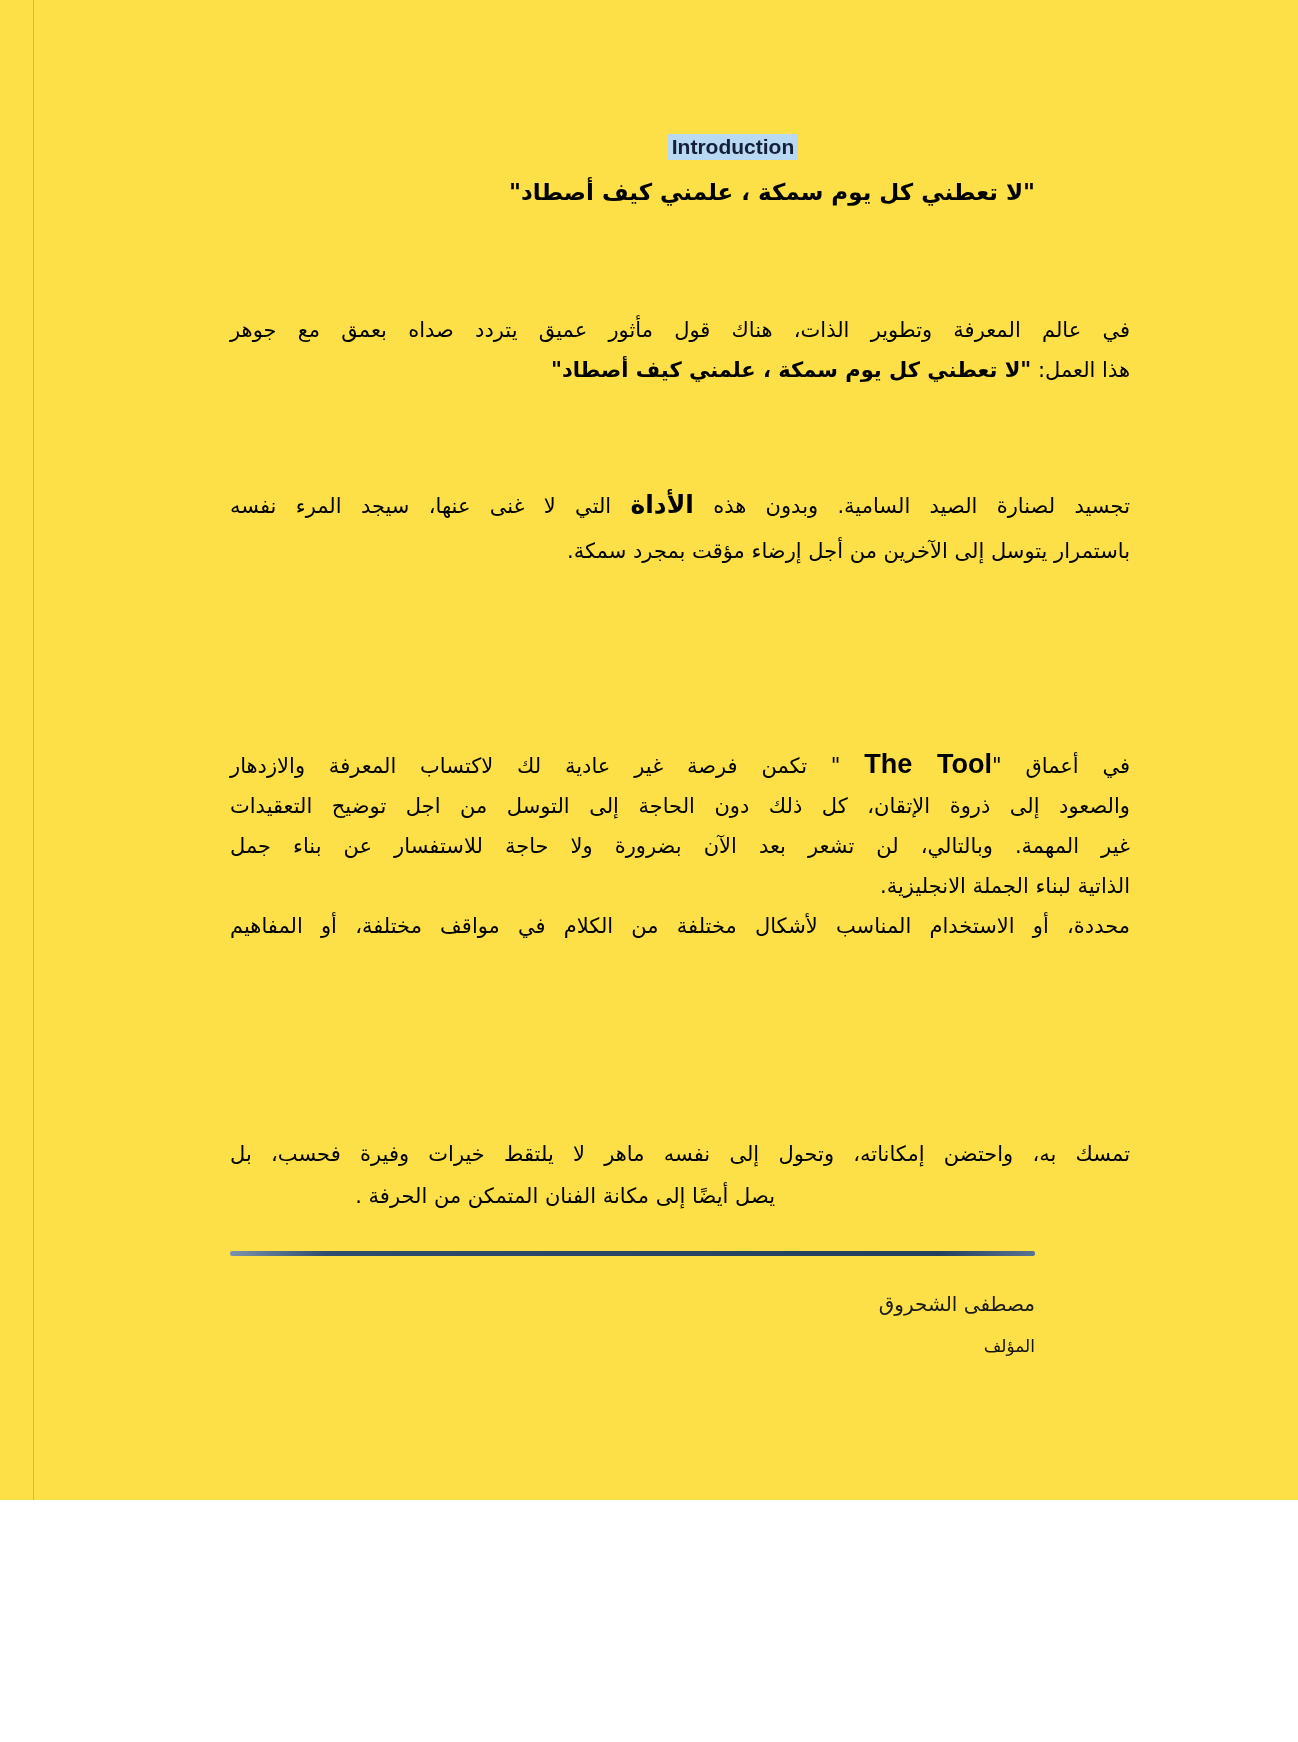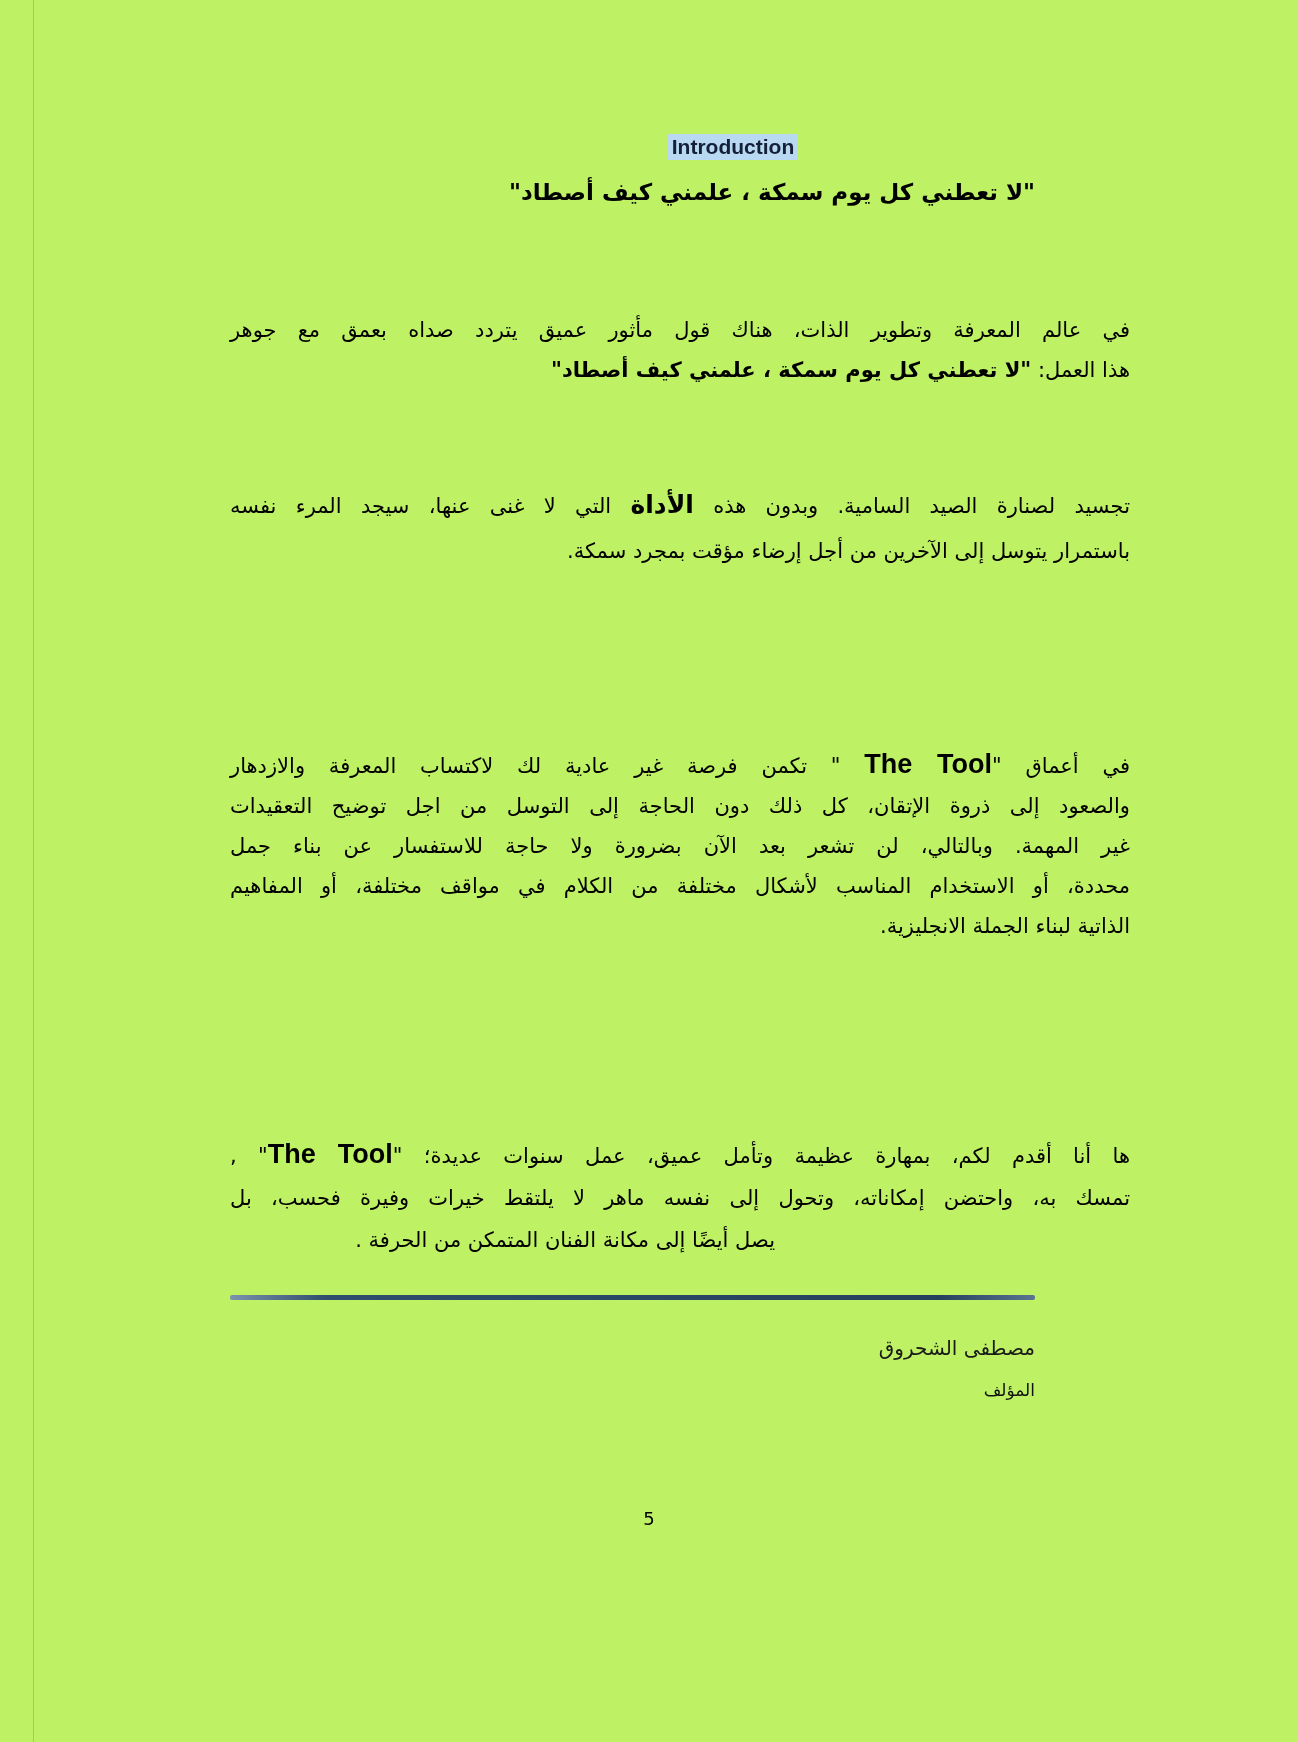--- a/index.html
+++ b/index.html
@@ -1,17 +1,17 @@
 <!DOCTYPE html>
 <html lang="ar"><head>
 <meta charset="utf-8">
 <style>
   html,body{margin:0;padding:0;background:#ffffff;}
   body{width:1298px;height:1742px;font-family:"DejaVu Sans",sans-serif;color:#000;}
-  .page{position:relative;width:1298px;height:1742px;background:#bef264;overflow:hidden;}
+  .page{position:relative;width:1298px;height:1500px;background:#fde047;overflow:hidden;}
   .edge-line{position:absolute;left:33px;top:0;width:1px;height:1742px;background:#b3b3b3;}
   .content{position:absolute;left:230px;top:0;width:900px;direction:rtl;}
 
   .heading{margin:134px 0 0 0;text-align:center;}
   .hl{display:inline-block;transform:translateX(53px); 
       background:#b9d8f2;color:#141f38;font-weight:bold;font-size:21px;
       font-family:"Liberation Sans","DejaVu Sans",sans-serif;padding:1px 4px;}
 
   .quote{margin:16px 95px 0 0;text-align:right;font-weight:bold;font-size:23px;line-height:32px;}
   .lead {margin:16px 95px 0 0;text-align:right;font-weight:bold;font-size:22px;line-height:30px;color:#e81515;}
@@ -59,26 +59,25 @@
 
     <div class="para p2">
       <div class="ln fill"><span>تجسيد لصنارة الصيد السامية. وبدون هذه </span><span class="ar-lg">الأداة</span><span> التي لا غنى عنها، سيجد المرء نفسه</span></div>
       <div class="ln"><span>باستمرار يتوسل إلى الآخرين من أجل إرضاء مؤقت بمجرد سمكة.</span></div>
     </div>
 
     <div class="para p3">
       <div class="ln fill"><span>في أعماق "</span><span class="latin" dir="ltr">The Tool</span><span> " تكمن فرصة غير عادية لك لاكتساب المعرفة والازدهار</span></div>
       <div class="ln fill"><span>والصعود إلى ذروة الإتقان، كل ذلك دون الحاجة إلى التوسل من اجل توضيح التعقيدات</span></div>
       <div class="ln fill"><span>غير المهمة. وبالتالي، لن تشعر بعد الآن بضرورة ولا حاجة للاستفسار عن بناء جمل</span></div>
+      <div class="ln"><span>الذاتية لبناء الجملة الانجليزية.</span></div>
       <div class="ln fill"><span>محددة، أو الاستخدام المناسب لأشكال مختلفة من الكلام في مواقف مختلفة، أو المفاهيم</span></div>
-      <div class="ln"><span>الذاتية لبناء الجملة الانجليزية.</span></div>
     </div>
 
     <div class="para p4">
-      <div class="ln fill"><span>ها أنا أقدم لكم، بمهارة عظيمة وتأمل عميق، عمل سنوات عديدة؛ "</span><span class="latin" dir="ltr">The Tool</span><span>" ,</span></div>
       <div class="ln fill"><span>تمسك به، واحتضن إمكاناته، وتحول إلى نفسه ماهر لا يلتقط خيرات وفيرة فحسب، بل</span></div>
       <div class="ln last"><span>يصل أيضًا إلى مكانة الفنان المتمكن من الحرفة  .</span></div>
     </div>
 
     <div class="rule"></div>
 
     <div class="author">مصطفى الشحروق</div>
     <div class="role">المؤلف</div>
   </div>
 

